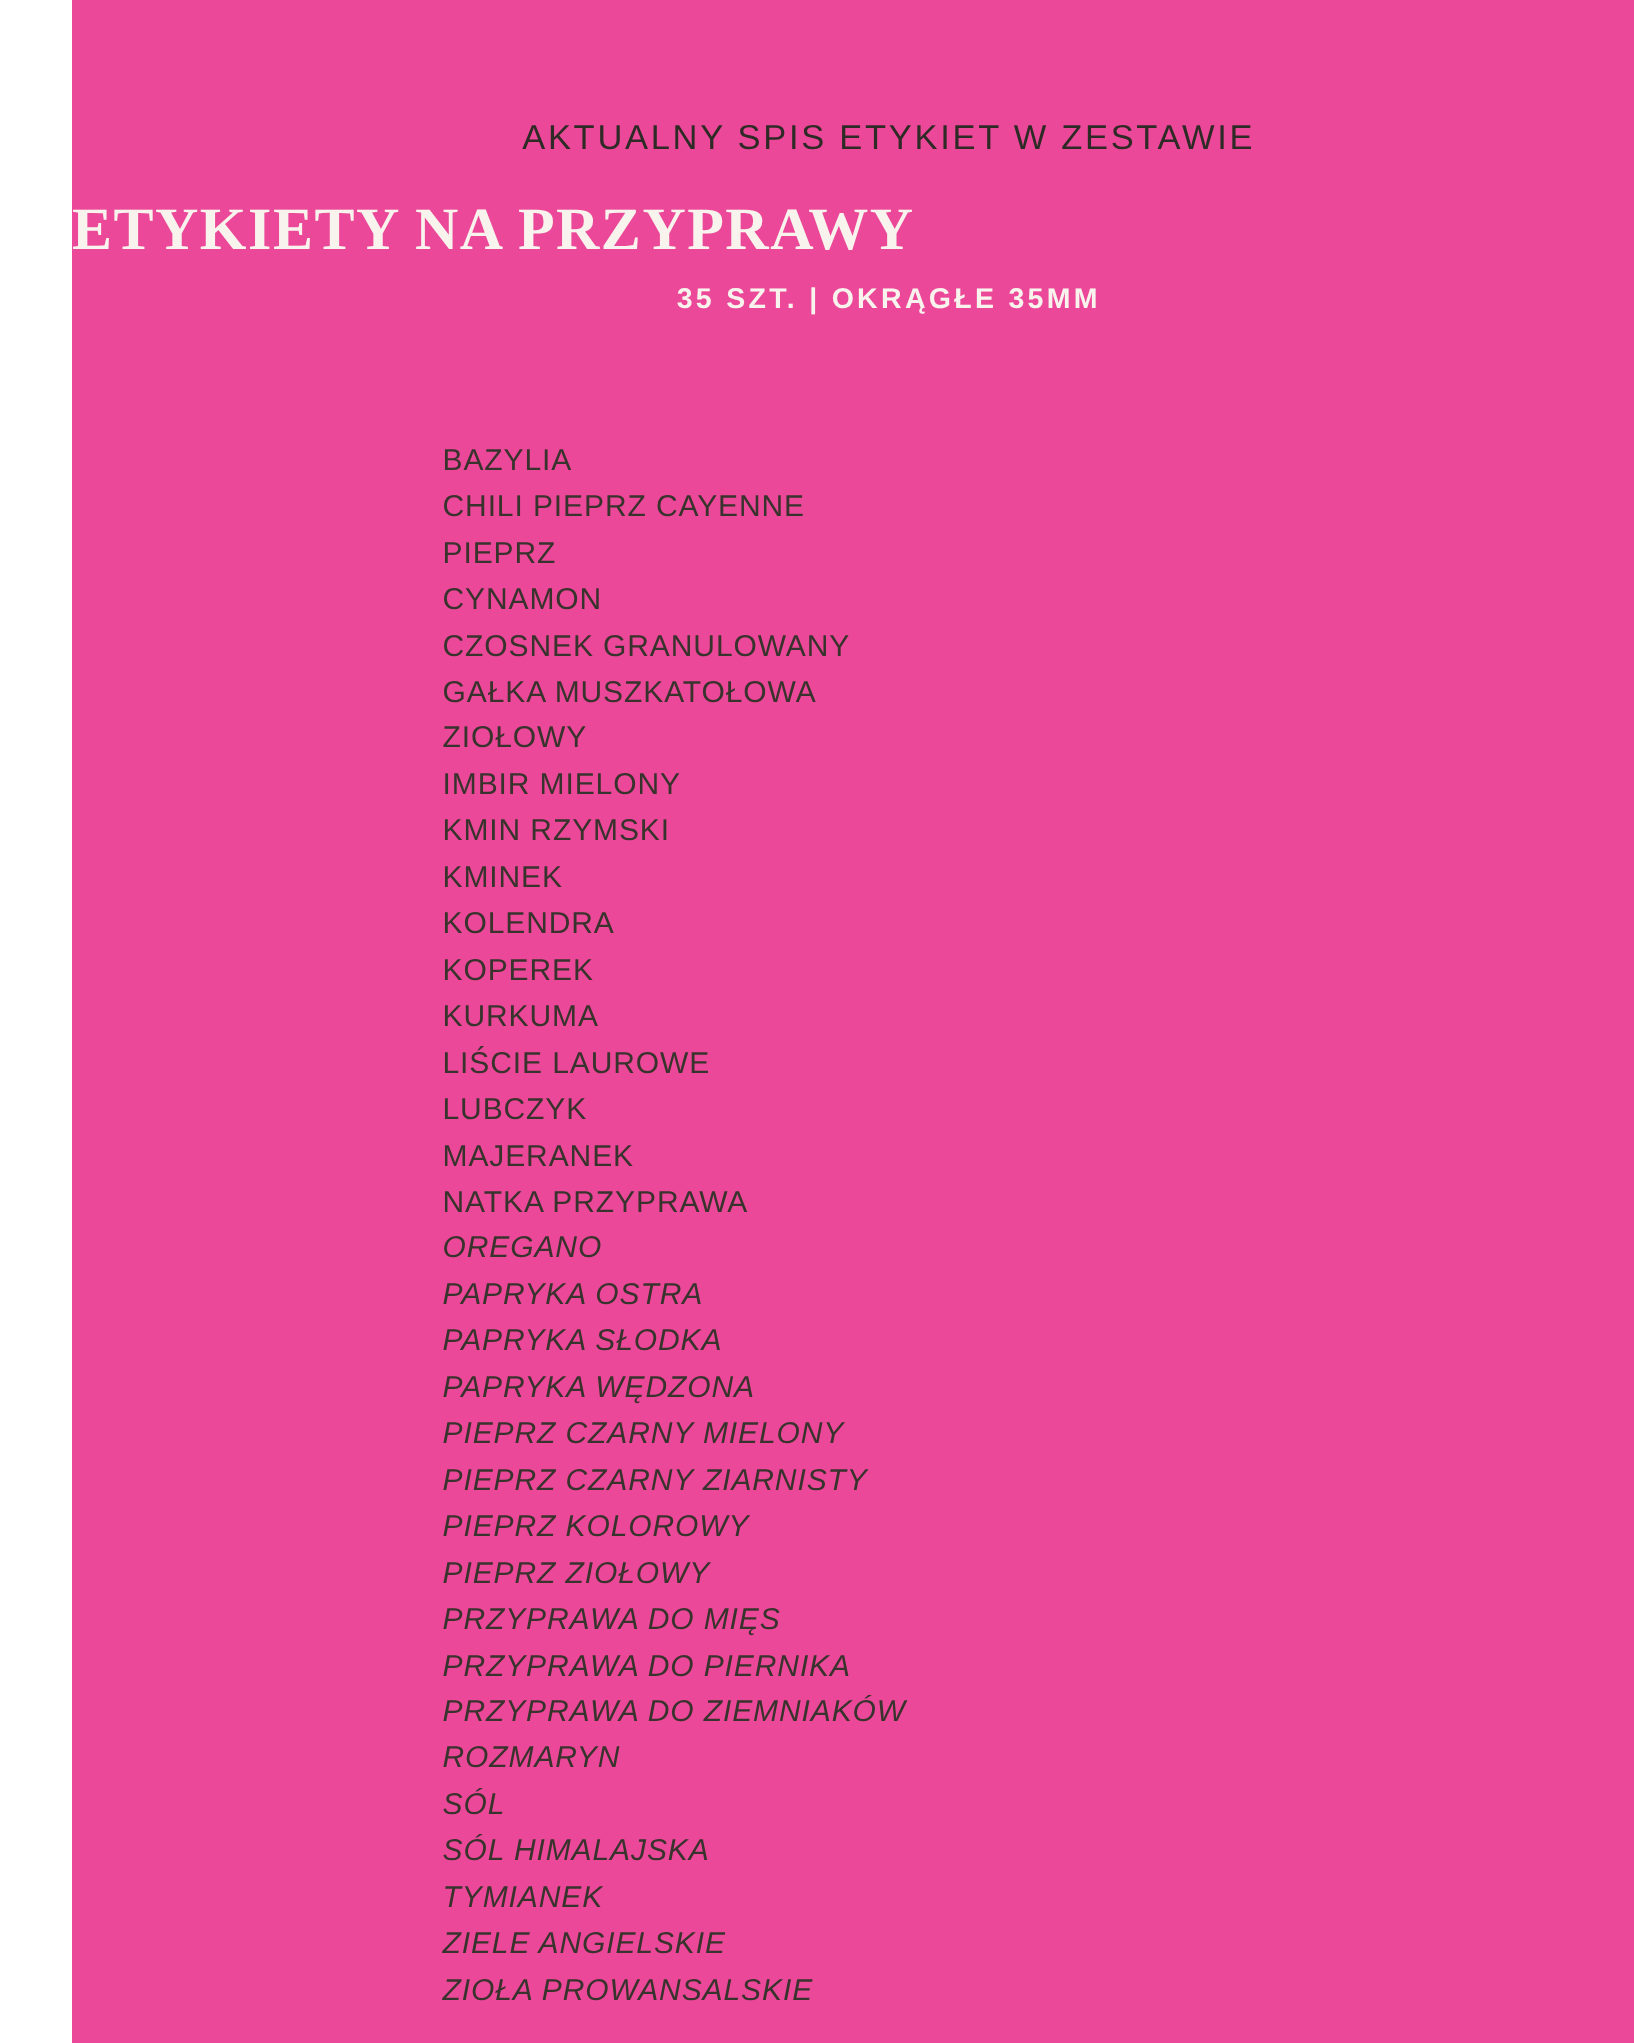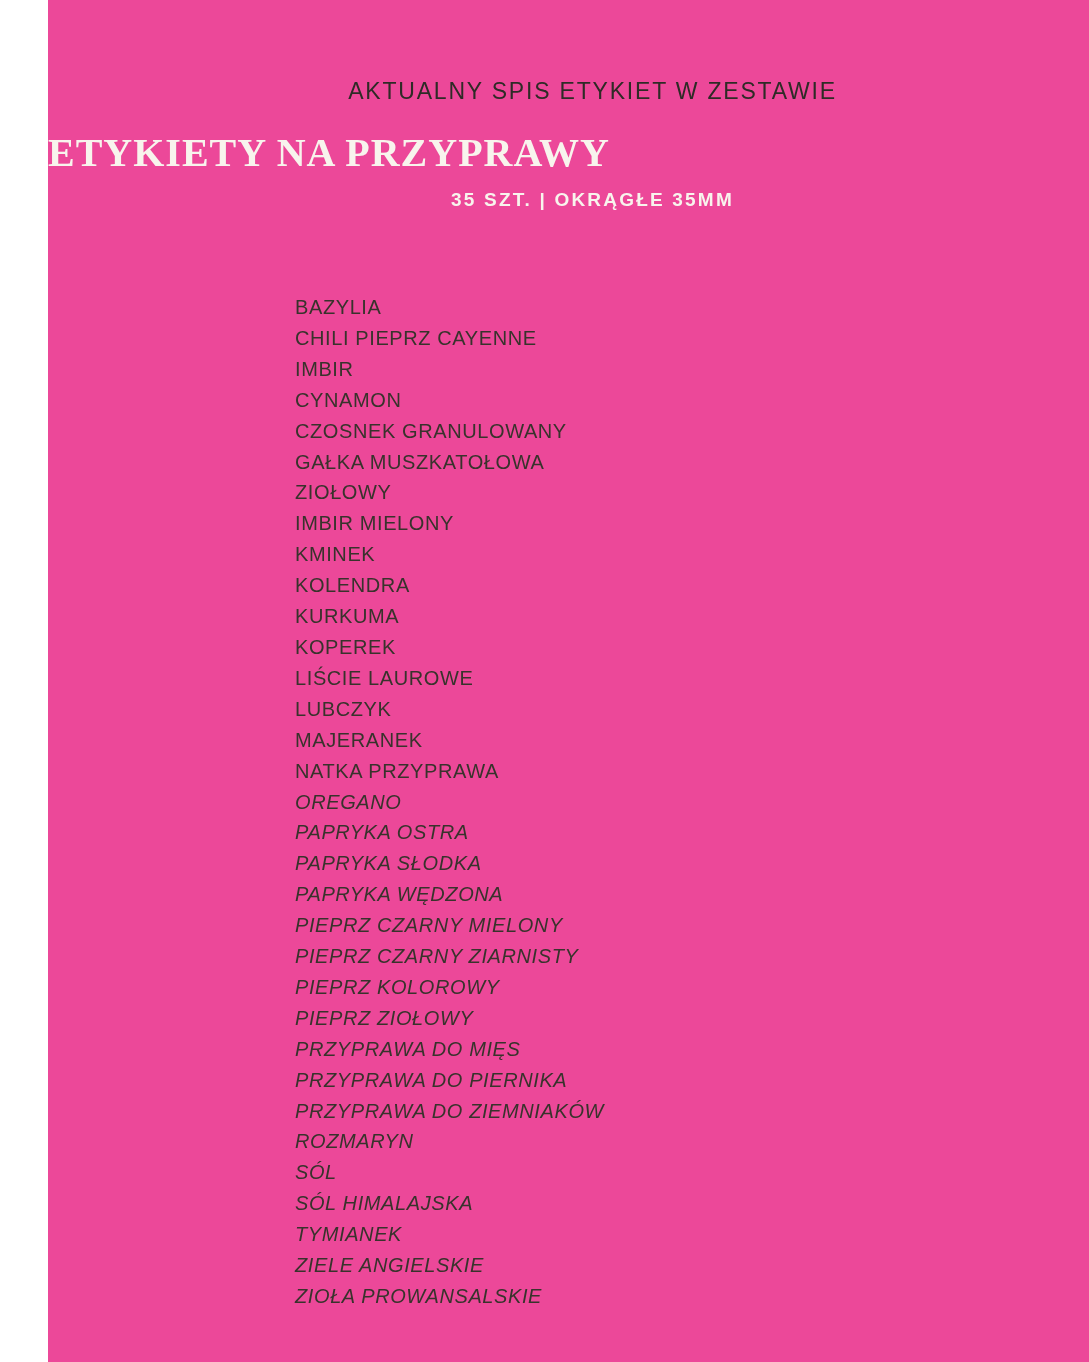--- a/index.html
+++ b/index.html
@@ -85,30 +85,31 @@
   <div class="kicker">AKTUALNY SPIS ETYKIET W ZESTAWIE</div>
 
   <div class="title">ETYKIETY NA PRZYPRAWY</div>
 
   <div class="subtitle">35 SZT. | OKRĄGŁE 35MM</div>
 
   <div class="list-wrap">
     <div class="list-column">
         <div class="list-item">BAZYLIA</div>
         <div class="list-item">CHILI PIEPRZ CAYENNE</div>
-        <div class="list-item">IMBIR</div>
+        <div class="list-item">PIEPRZ</div>
         <div class="list-item">CYNAMON</div>
         <div class="list-item">CZOSNEK GRANULOWANY</div>
         <div class="list-item">GAŁKA MUSZKATOŁOWA</div>
         <div class="list-item">ZIOŁOWY</div>
         <div class="list-item">IMBIR MIELONY</div>
+        <div class="list-item">KMIN RZYMSKI</div>
         <div class="list-item">KMINEK</div>
         <div class="list-item">KOLENDRA</div>
+        <div class="list-item">KOPEREK</div>
         <div class="list-item">KURKUMA</div>
-        <div class="list-item">KOPEREK</div>
         <div class="list-item">LIŚCIE LAUROWE</div>
         <div class="list-item">LUBCZYK</div>
         <div class="list-item">MAJERANEK</div>
         <div class="list-item">NATKA PRZYPRAWA</div>
       </div>
     <div class="list-column">
         <div class="list-item">OREGANO</div>
         <div class="list-item">PAPRYKA OSTRA</div>
         <div class="list-item">PAPRYKA SŁODKA</div>
         <div class="list-item">PAPRYKA WĘDZONA</div>

